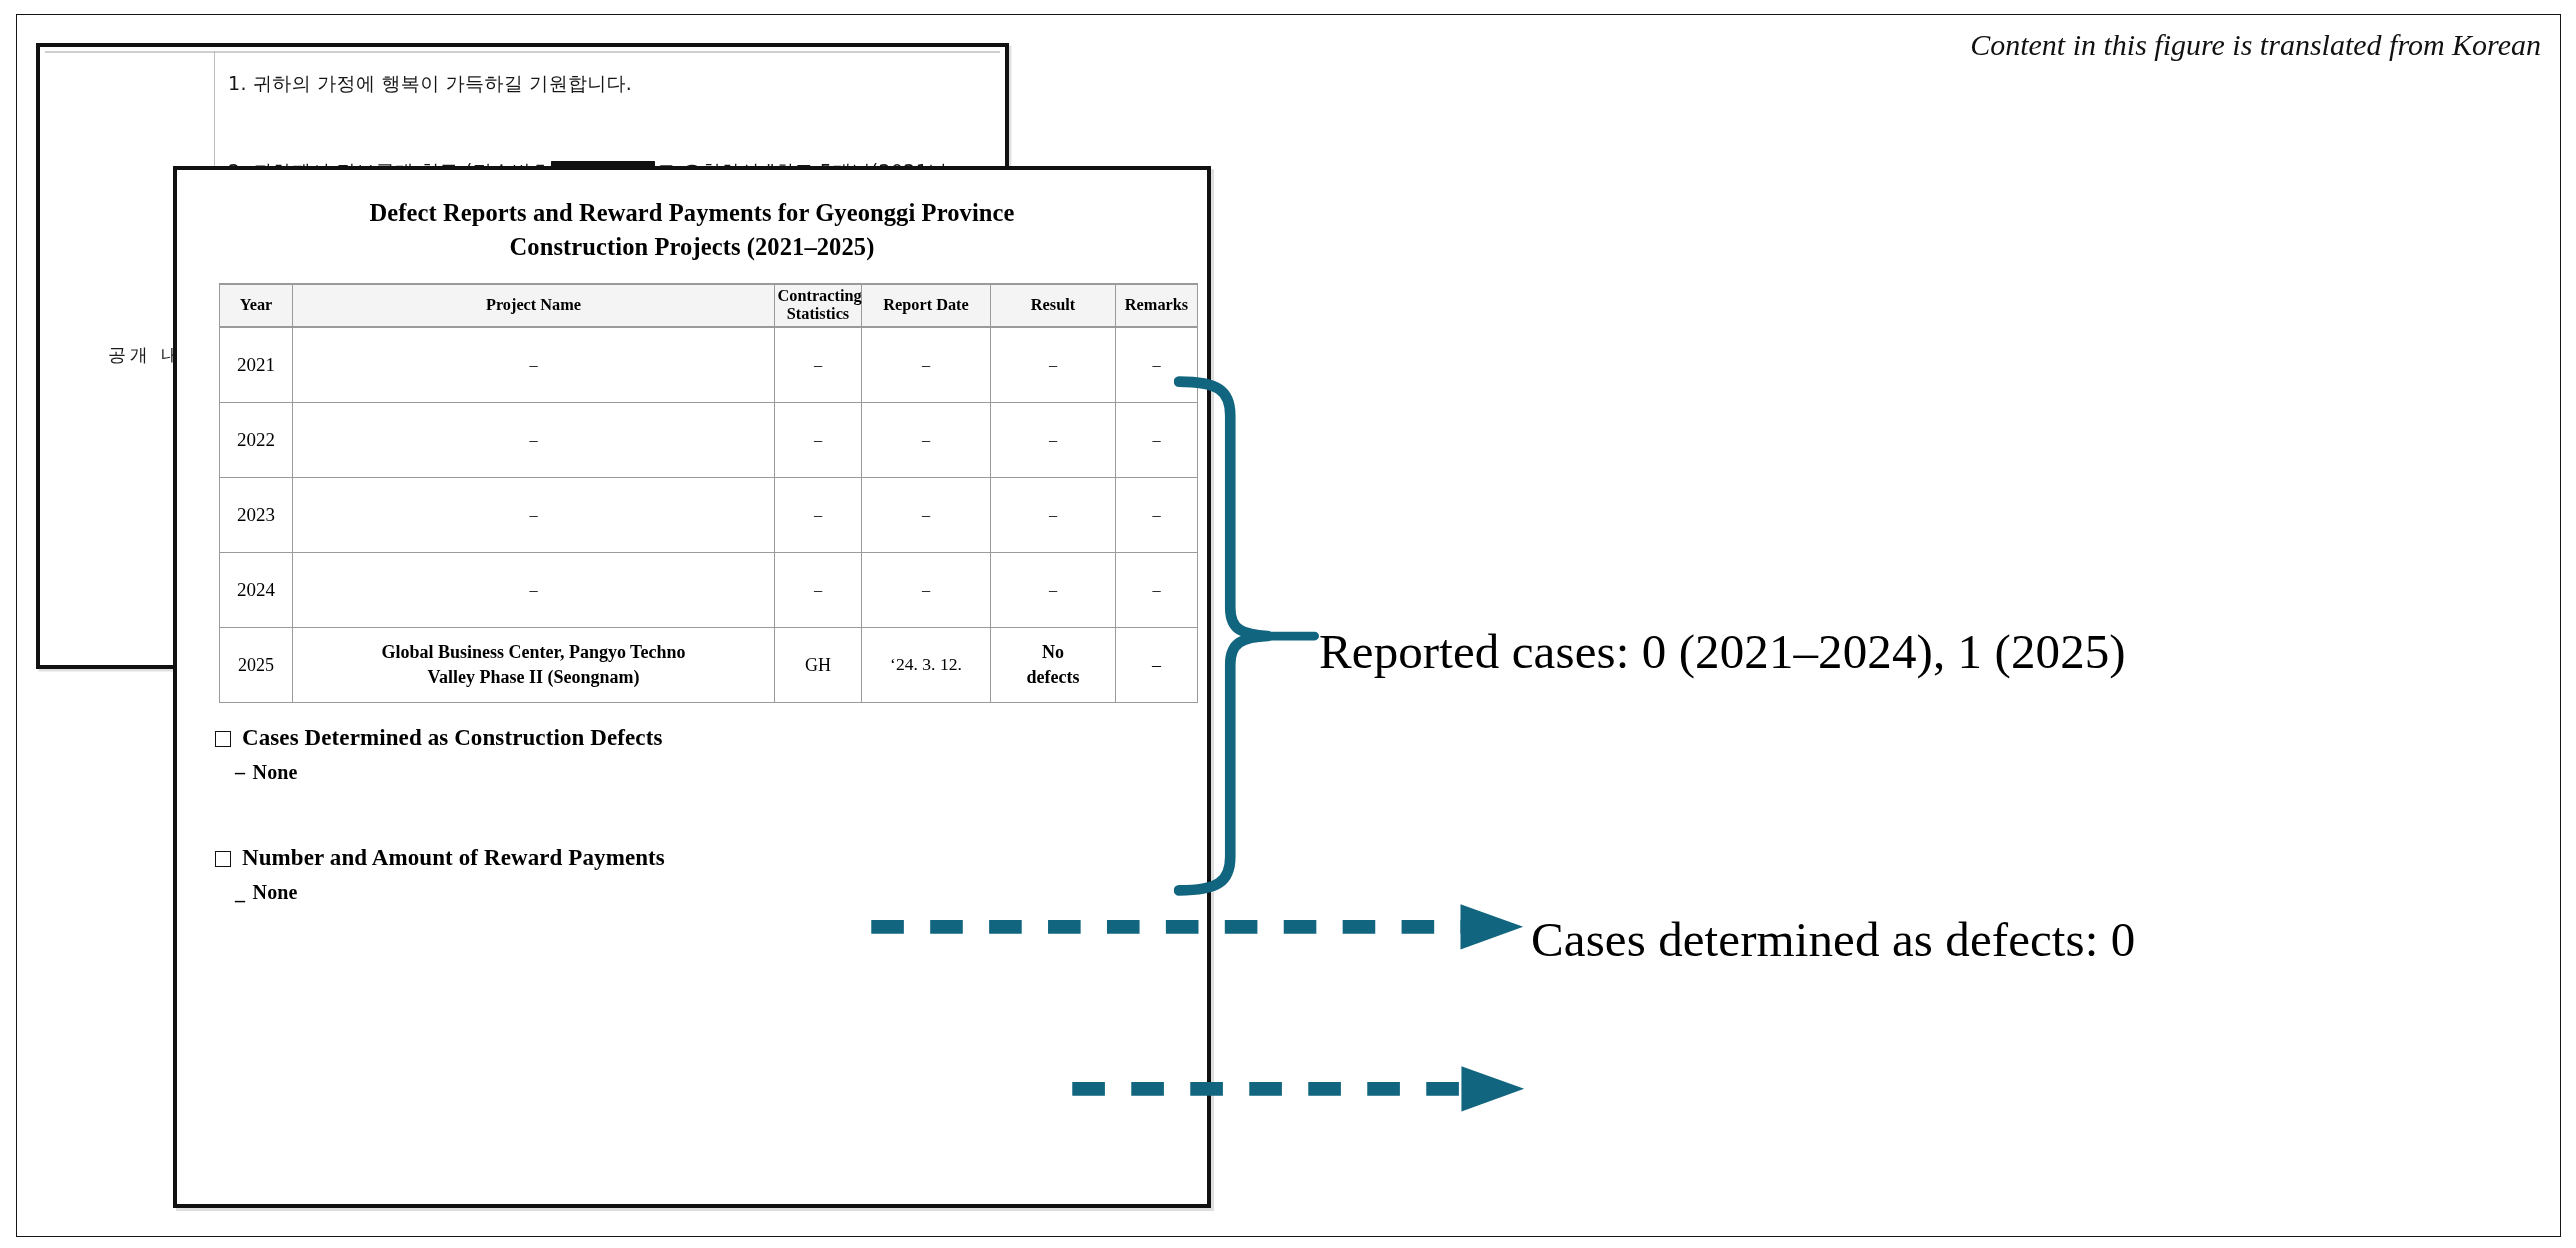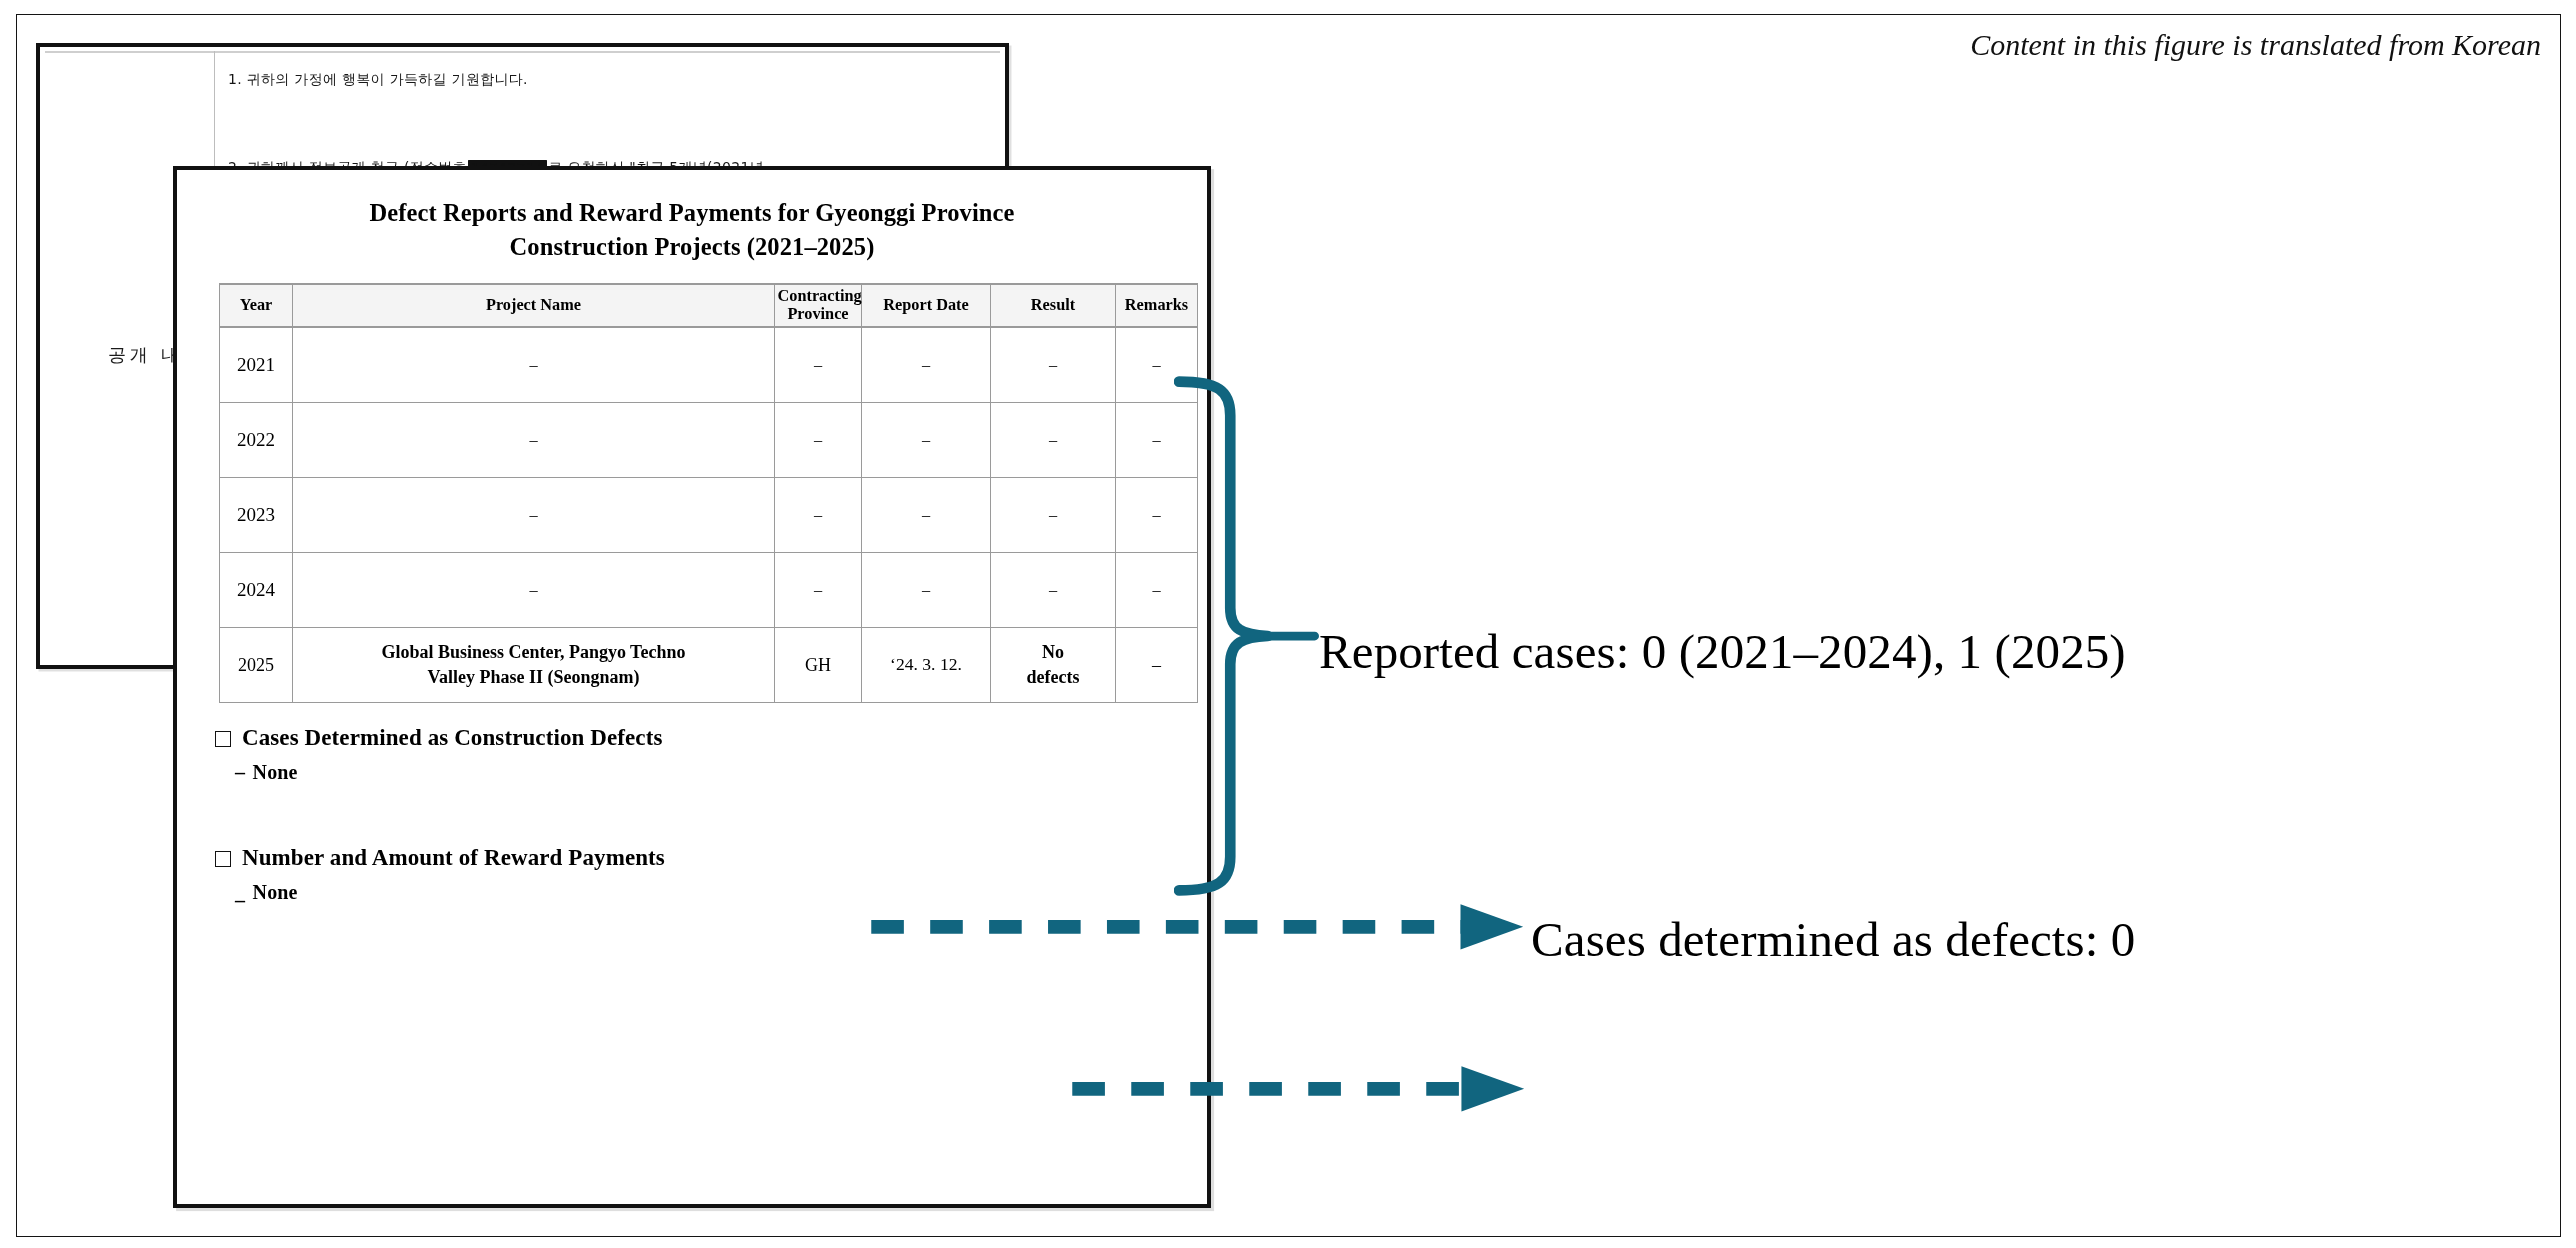--- a/index.html
+++ b/index.html
@@ -60,21 +60,21 @@
     position: absolute;
     left: 174px;
     top: 3.8px;
     width: 1.3px;
     height: 615px;
     background: #bdbdbd;
   }
   .kr-line {
     position: absolute;
     font-family: "DejaVu Sans", "Liberation Sans", sans-serif;
-    font-size: 14px;
+    font-size: 19px;
     color: #161616;
     white-space: nowrap;
     letter-spacing: 0.3px;
   }
   #kr-line-1 { left: 188px; top: 24px; }
   #kr-line-2 { left: 188px; top: 112px; }
   #kr-label-left {
     position: absolute;
     left: 68px;
     top: 296px;
@@ -290,21 +290,21 @@
         <col class="c-date">
         <col class="c-result">
         <col class="c-remarks">
       </colgroup>
       <thead>
         <tr>
           <th>Year</th>
           <th>Project Name</th>
           <th class="th-auth">
             <span>Contracting</span><br>
-            <span>Province</span>
+            <span>Statistics</span>
           </th>
           <th class="th-date">Report Date</th>
           <th class="th-result">Result</th>
           <th class="th-remarks">Remarks</th>
         </tr>
       </thead>
       <tbody>
         <tr>
           <td class="year-cell">2021</td>
           <td>–</td>

